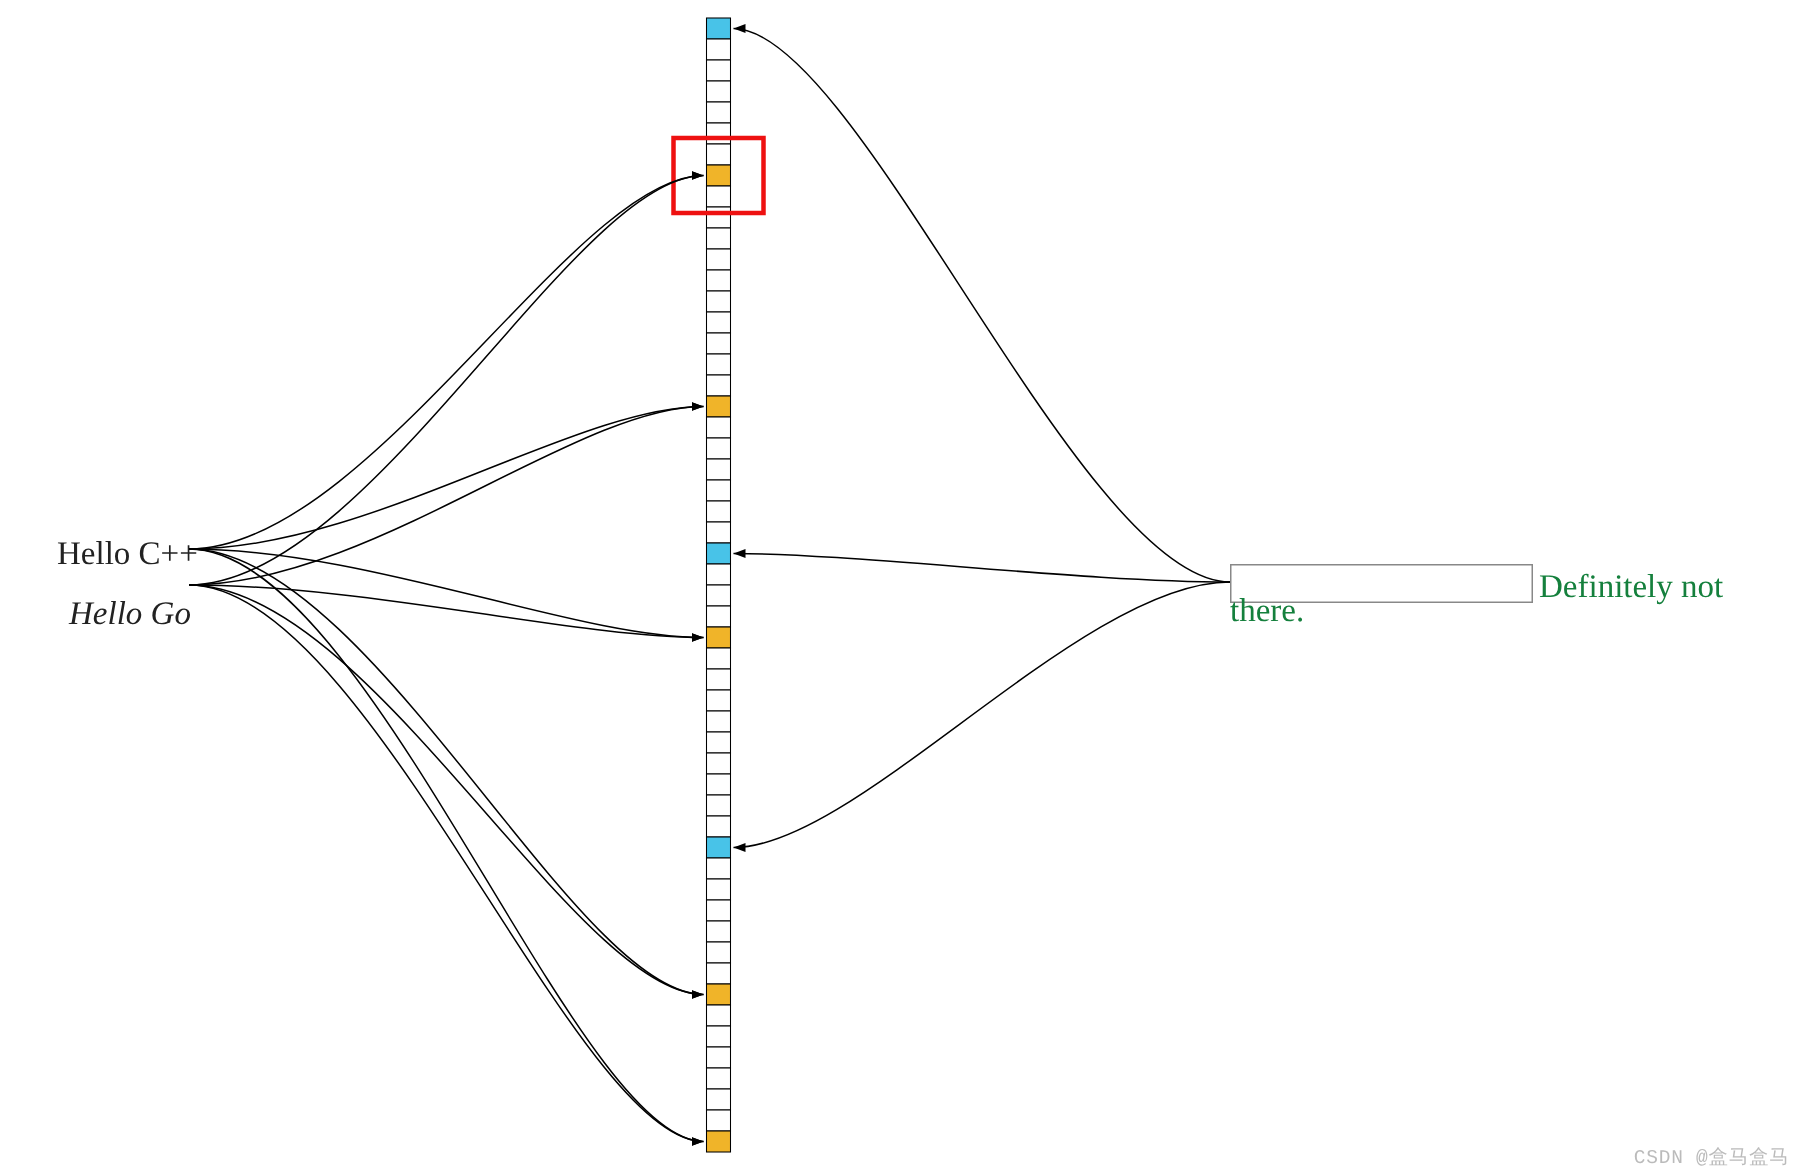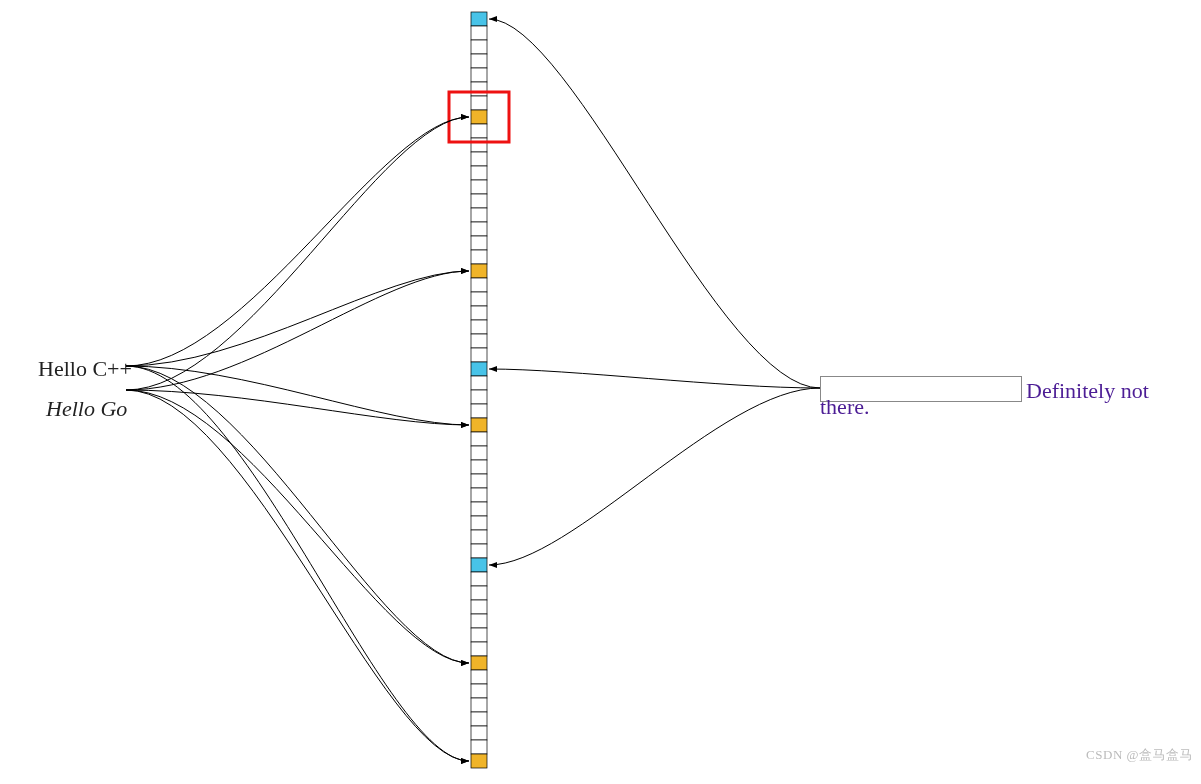--- a/index.html
+++ b/index.html
@@ -13,36 +13,36 @@
     overflow: hidden;
     position: relative;
   }
   .label {
     position: absolute;
     font-size: 22px;
     white-space: nowrap;
   }
   .label-right {
     font-family: Georgia, serif;
-    color: #4c1d95;
+    color: #15803d;
   }
   .input-box {
     position: absolute;
     border: 1px solid #888;
     background: #fff;
     height: 24px;
     width: 200px;
   }
   .watermark {
     position: absolute;
     right: 8px;
-    bottom: 20px;
+    bottom: 4px;
     font-size: 13px;
     color: #bbb;
-    font-family: Liberation Serif, serif;
+    font-family: Liberation Mono, monospace;
     letter-spacing: 0.5px;
   }
 </style>
 </head>
 <body>
 
 <div class="label" style="left:38px; top:356px;">Hello C++</div>
 <div class="label" style="left:46px; top:396px;font-style:italic;">Hello Go</div>
 
 <div class="watermark">CSDN @盒马盒马</div>

